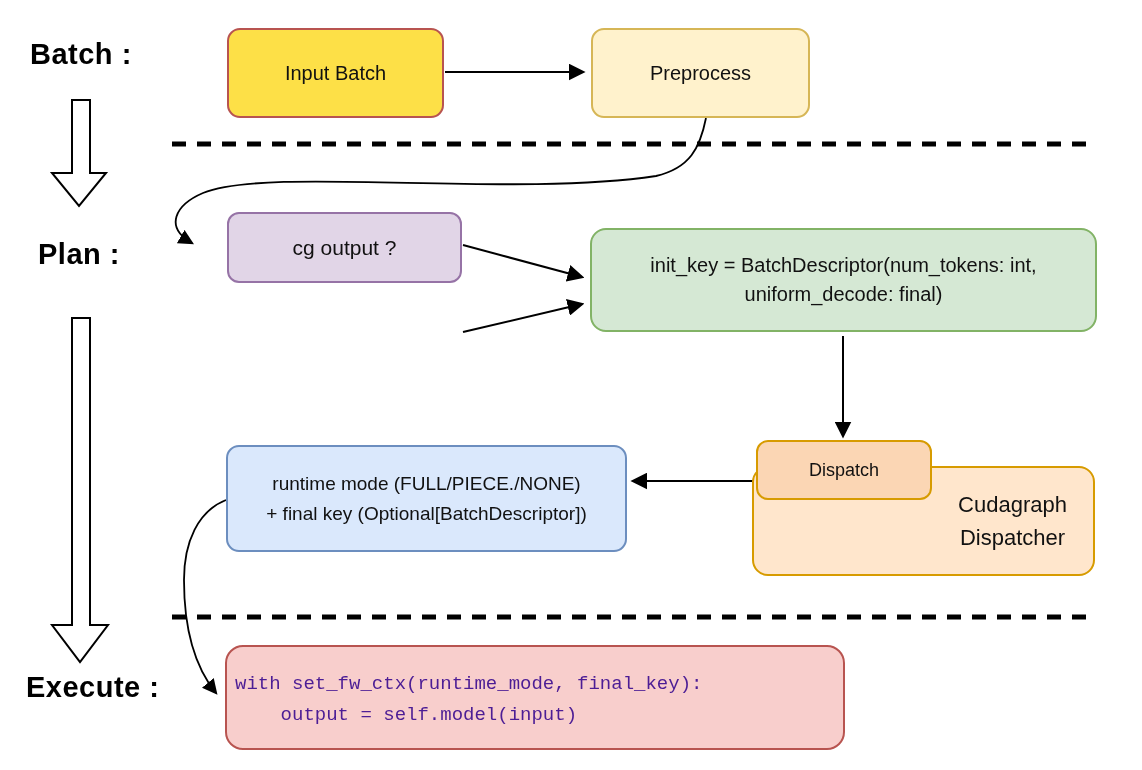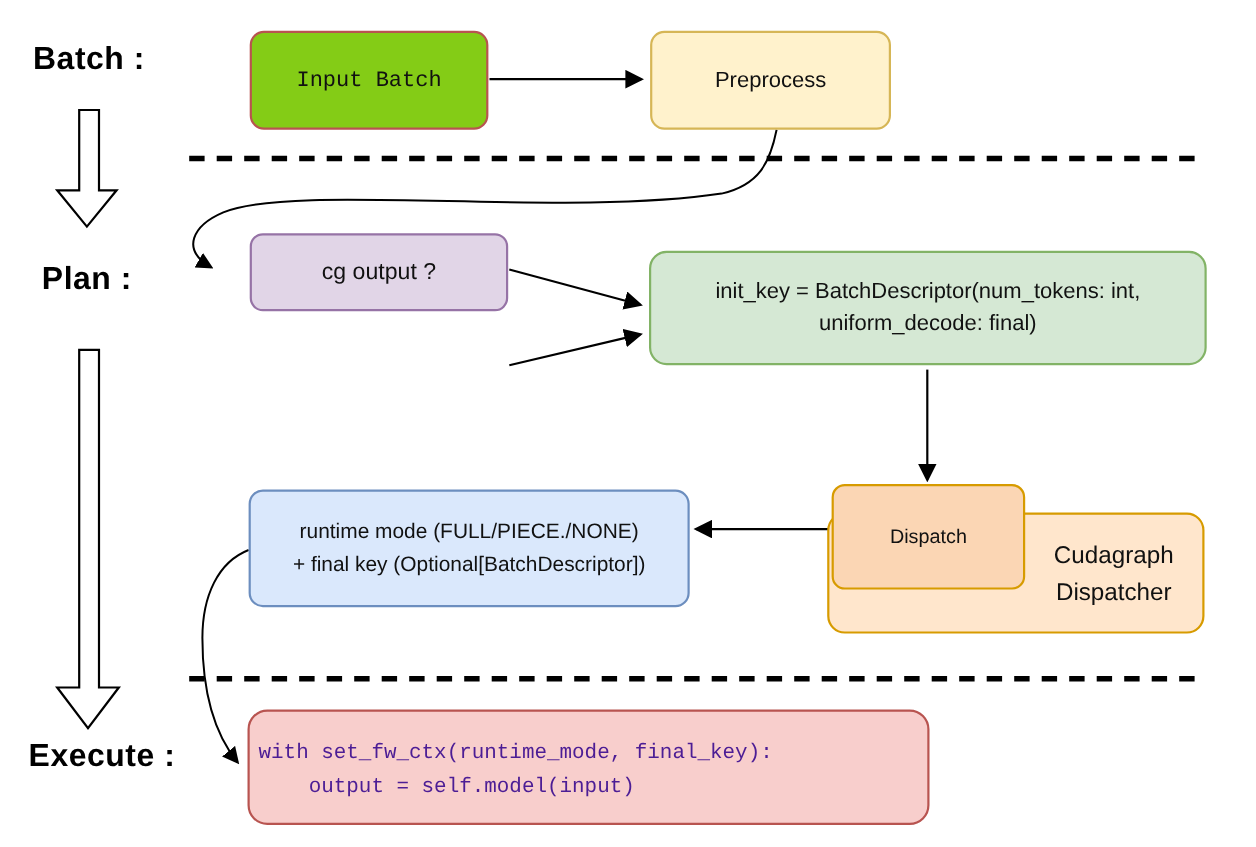--- a/index.html
+++ b/index.html
@@ -21,21 +21,21 @@
     display:flex;align-items:center;justify-content:center;
     text-align:center;color:#111;
     border:2px solid #000;box-sizing:border-box;
   }
   .node-input-batch{left:227px;top:28px;width:217px;height:90px;border-radius:13px;font-size:20px;}
   .node-preprocess{left:591px;top:28px;width:219px;height:90px;border-radius:13px;font-size:20px;}
   .node-cg-padding{left:227px;top:212px;width:235px;height:71px;border-radius:12px;font-size:21px;}
   .node-uniform-decode{left:227px;top:297px;width:235px;height:73px;border-radius:12px;font-size:21px;}
   .node-init-key{left:590px;top:228px;width:507px;height:104px;border-radius:16px;font-size:20px;line-height:1.45;}
   .node-dispatcher{left:752px;top:466px;width:343px;height:110px;border-radius:16px;z-index:2;}
-  .node-dispatch{left:756px;top:440px;width:176px;height:96px;border-radius:12px;font-size:18px;z-index:3;}
+  .node-dispatch{left:756px;top:440px;width:176px;height:60px;border-radius:12px;font-size:18px;z-index:3;}
   .dispatcher-label{
     position:absolute;left:184px;top:0;right:6px;bottom:0;
     display:flex;align-items:center;justify-content:center;
     text-align:center;font-size:22px;line-height:1.5;color:#111;
   }
   .node-runtime{left:226px;top:445px;width:401px;height:107px;border-radius:14px;font-size:19px;line-height:1.55;}
   .node-code{
     left:225px;top:645px;width:620px;height:105px;border-radius:18px;
     justify-content:flex-start;align-items:flex-start;
     font-family:"Liberation Mono", monospace;
@@ -74,21 +74,21 @@
 
     <line x1="755" y1="481" x2="633" y2="481" stroke="#000" stroke-width="2" marker-end="url(#arrow)"></line>
 
     <path d="M 226 500 C 198 511, 184 542, 184 580 C 184 628, 194 666, 216 693" fill="none" stroke="#000" stroke-width="1.8" marker-end="url(#arrow)"></path>
   </svg>
 
   <div class="stage-label" style="left:30px;top:38px;">Batch :</div>
   <div class="stage-label" style="left:38px;top:238px;">Plan :</div>
   <div class="stage-label" style="left:26px;top:671px;">Execute :</div>
 
-  <div class="node node-input-batch" style="background-color: #84cc16; border-color: rgb(184, 84, 80); font-family: Liberation Mono, monospace;">
+  <div class="node node-input-batch" style="background-color: #fde047; border-color: rgb(184, 84, 80);">
     <span>Input Batch</span>
   </div>
 
   <div class="node node-preprocess" style="background-color: rgb(255, 242, 204); border-color: rgb(214, 182, 86);">
     <span>Preprocess</span>
   </div>
 
   <div class="node node-cg-padding" style="background-color: rgb(225, 213, 231); border-color: rgb(150, 115, 166);">
     <span>cg output ?</span>
   </div>

